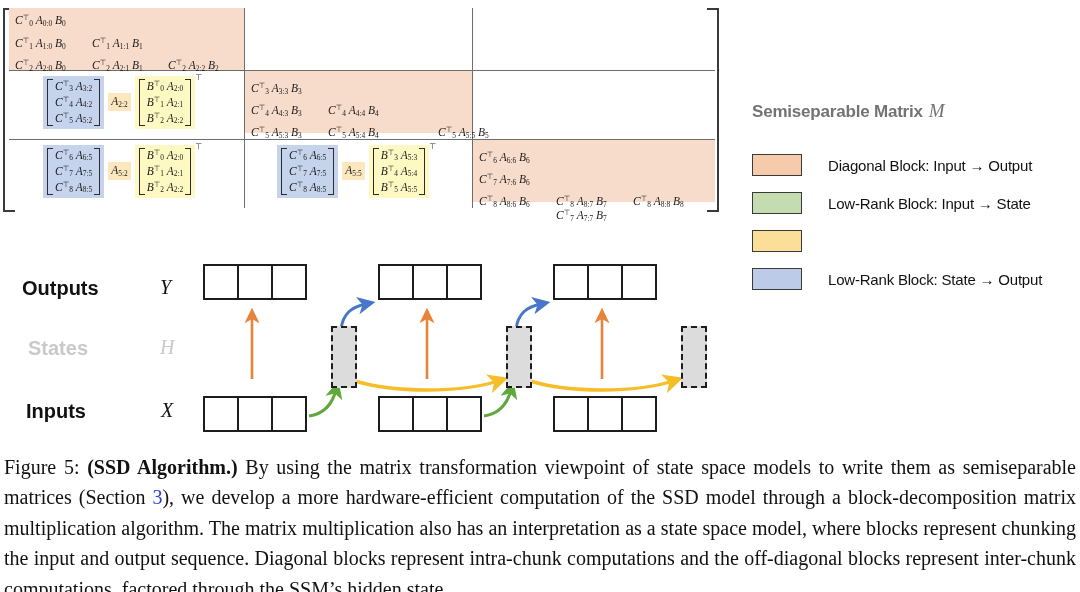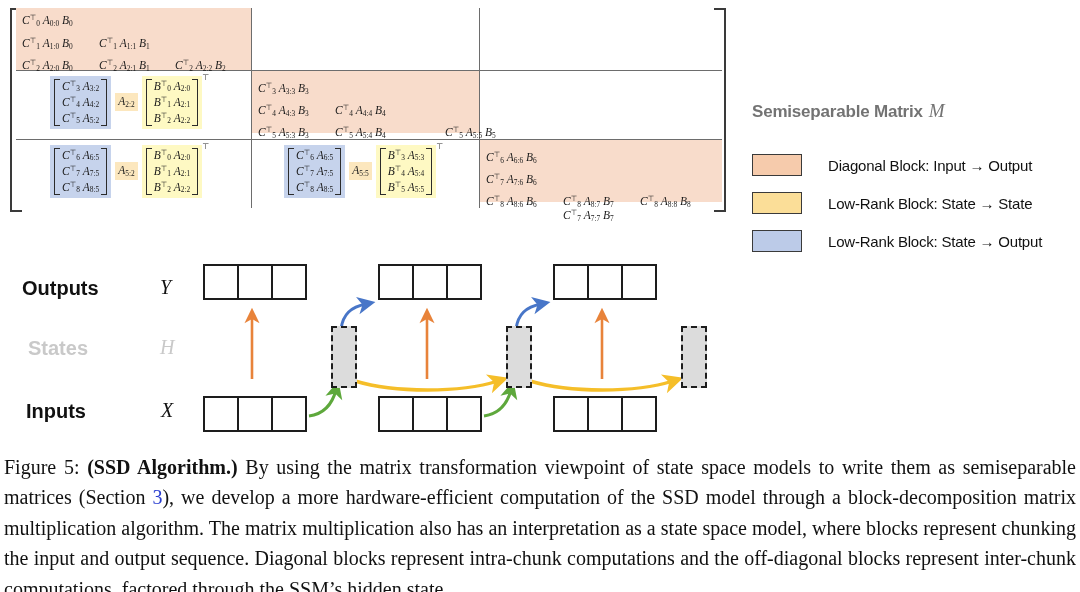--- a/index.html
+++ b/index.html
@@ -4,21 +4,21 @@
 <style>
   html,body{margin:0;padding:0;}
   body{
     width:1080px;height:592px;background:#ffffff;
     font-family:"Liberation Sans",sans-serif;
     overflow:hidden;position:relative;
   }
   .page{position:relative;width:1080px;height:592px;}
 
   
-  .matrix-area{position:absolute;left:8px;top:0;width:730px;height:222px;padding-left:42px;}
+  .matrix-area{position:absolute;left:1px;top:0;width:730px;height:222px;padding-left:42px;}
 
   .mx-bracket{position:absolute;top:8px;height:200px;width:10px;
     border-top:2px solid #3a3a3a;border-bottom:2px solid #3a3a3a;}
   .mx-bracket.left{left:2px;border-left:2px solid #3a3a3a;}
   .mx-bracket.right{left:706px;border-right:2px solid #3a3a3a;}
 
   
   .mx-rule-h{position:absolute;left:8px;width:706px;height:1px;background:#6d6d6d;}
   .mx-rule-v{position:absolute;top:8px;height:200px;width:1px;background:#6d6d6d;}
 
@@ -202,22 +202,25 @@
 
   <div class="legend">
     <div class="lg-title"><span>Semiseparable Matrix</span><span class="mvar">M</span></div>
 
     <div class="lg-items">
       <div class="lg-row">
         <span class="lg-sw" style="background: rgb(246, 203, 172);"></span>
         <span class="lg-lb">Diagonal Block: Input → Output</span>
       </div>
       <div class="lg-row">
+        <span class="lg-sw" style="background: rgb(196, 220, 176);"></span>
+        <span class="lg-lb">Low-Rank Block: Input → State</span>
+      </div>
+      <div class="lg-row">
         <span class="lg-sw" style="background: rgb(251, 222, 152);"></span>
-        <span class="lg-lb">Low-Rank Block: State → State</span>
       </div>
       <div class="lg-row">
         <span class="lg-sw" style="background: rgb(188, 203, 232);"></span>
         <span class="lg-lb">Low-Rank Block: State → Output</span>
       </div>
     </div>
   </div>
 
   <div class="diagram">
 

